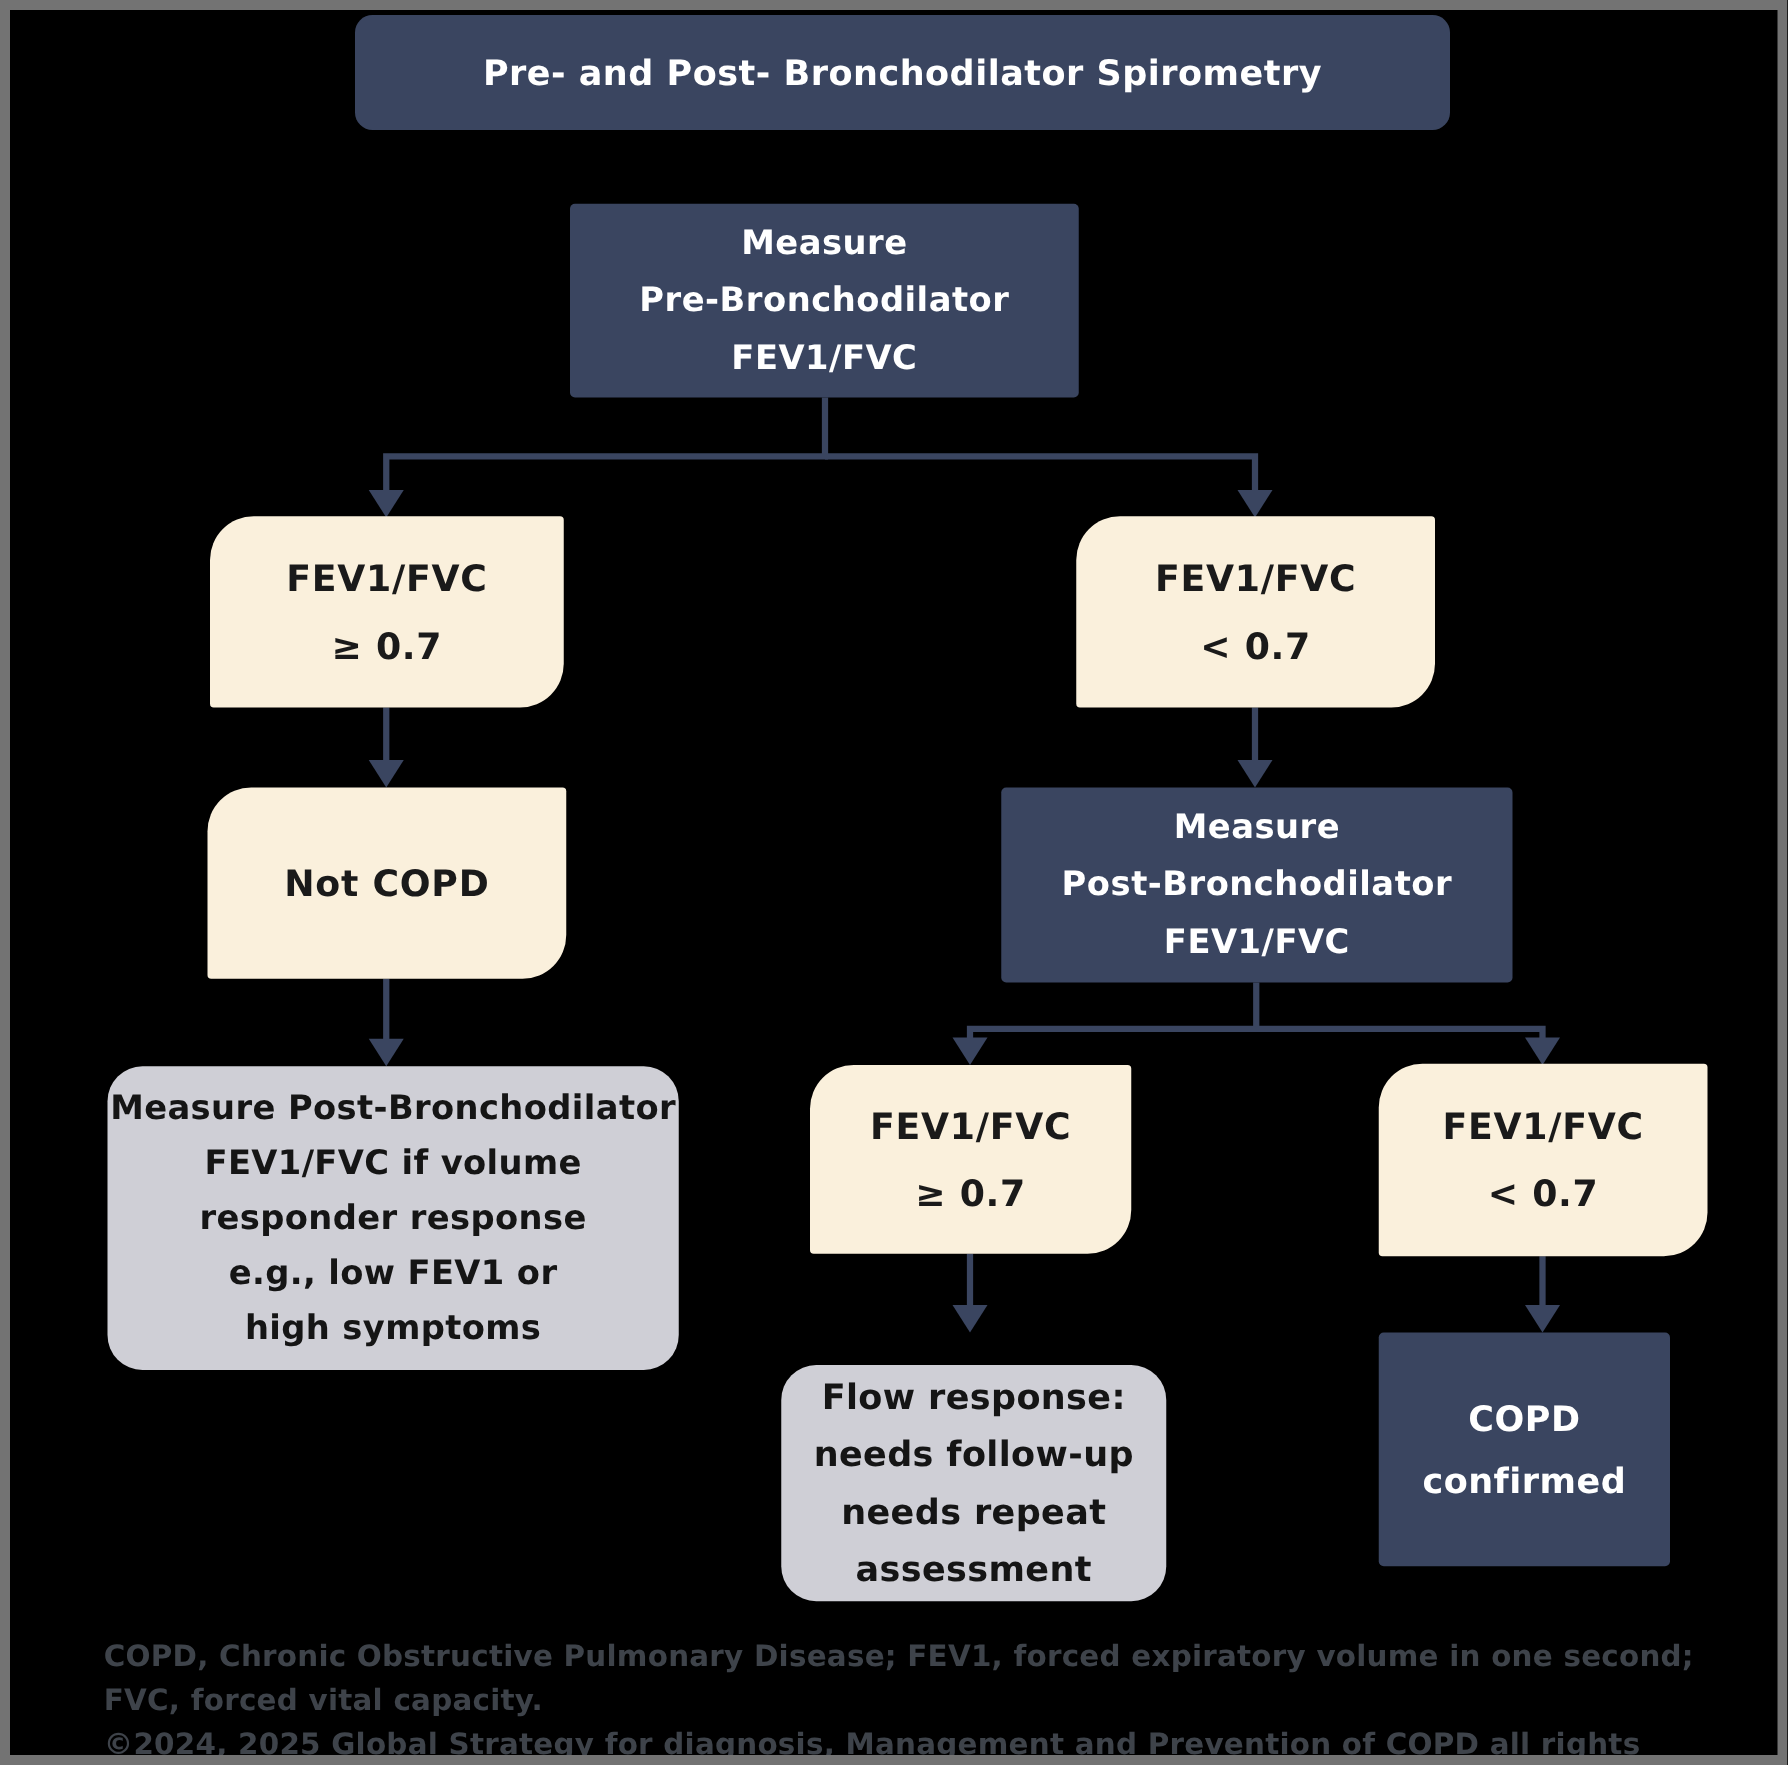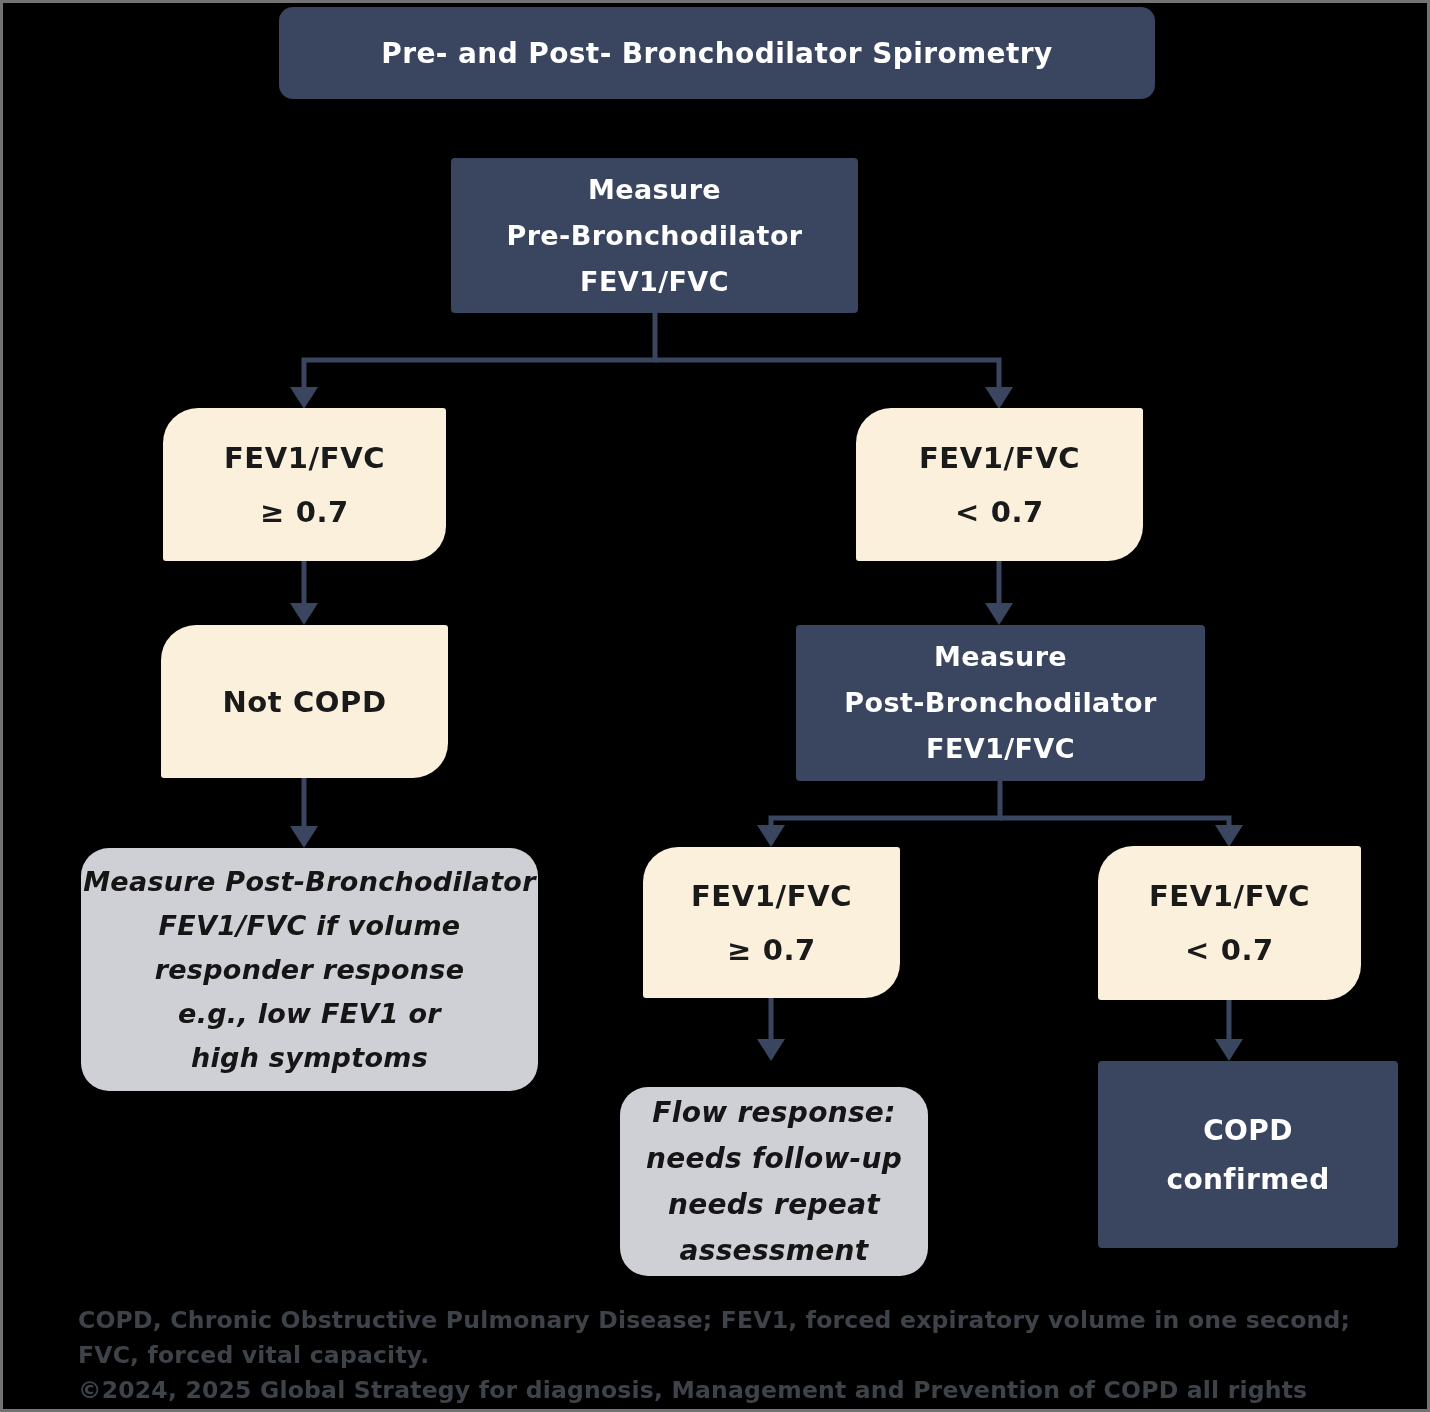--- a/index.html
+++ b/index.html
@@ -1,38 +1,38 @@
 <!DOCTYPE html>
 <html><head>
 <meta charset="utf-8">
 <style>
   html, body { margin: 0; padding: 0; background: #000; }
   .stage {
     position: relative;
     width: 1430px;
     height: 1412px;
     background: #000;
-    border: 3px solid #737373;
+    border: 8px solid #737373;
     box-sizing: border-box;
     font-family: "DejaVu Sans", "Liberation Sans", sans-serif;
     overflow: hidden;
   }
   .box {
     position: absolute;
     display: flex;
     flex-direction: column;
     align-items: center;
     justify-content: center;
     text-align: center;
     font-weight: bold;
     box-sizing: border-box;
   }
   .navy  { background: #3A4560; color: #FFFFFF; border-radius: 4px; }
   .cream { background: #FAF0DC; color: #1A1A1A; border-radius: 35px 3px 35px 3px; }
-  .gray  { background: #CFCFD6; color: #151515; border-radius: 28px; font-style: italic; }
+  .gray  { background: #CFCFD6; color: #151515; border-radius: 28px; }
 
   .titlebar {
     position: absolute;
     left: 276px; top: 4px; width: 876px; height: 92px;
     background: #3A4560; color: #FFFFFF;
     border-radius: 14px;
     display: flex; align-items: center; justify-content: center;
     font-weight: bold; font-size: 28px; letter-spacing: 0.4px;
   }
 
@@ -142,21 +142,21 @@
     <div>&lt; 0.7</div>
   </div>
 
   <div class="box gray t-gray2" style="left:617px;top:1058px;width:308px;height:189px;">
     <div>Flow response:</div>
     <div>needs follow-up</div>
     <div>needs repeat</div>
     <div>assessment</div>
   </div>
 
-  <div class="box navy t-navy2" style="left:1095px;top:1058px;width:300px;height:187px;">
+  <div class="box navy t-navy2" style="left:1095px;top:1058px;width:233px;height:187px;">
     <div>COPD</div>
     <div>confirmed</div>
   </div>
 
   <div class="footer">
     <div>COPD, Chronic Obstructive Pulmonary Disease; FEV1, forced expiratory volume in one second; FVC, forced vital capacity.</div>
     <div>©2024, 2025 Global Strategy for diagnosis, Management and Prevention of COPD all rights reserved. Use is by express</div>
 
   </div>
 

